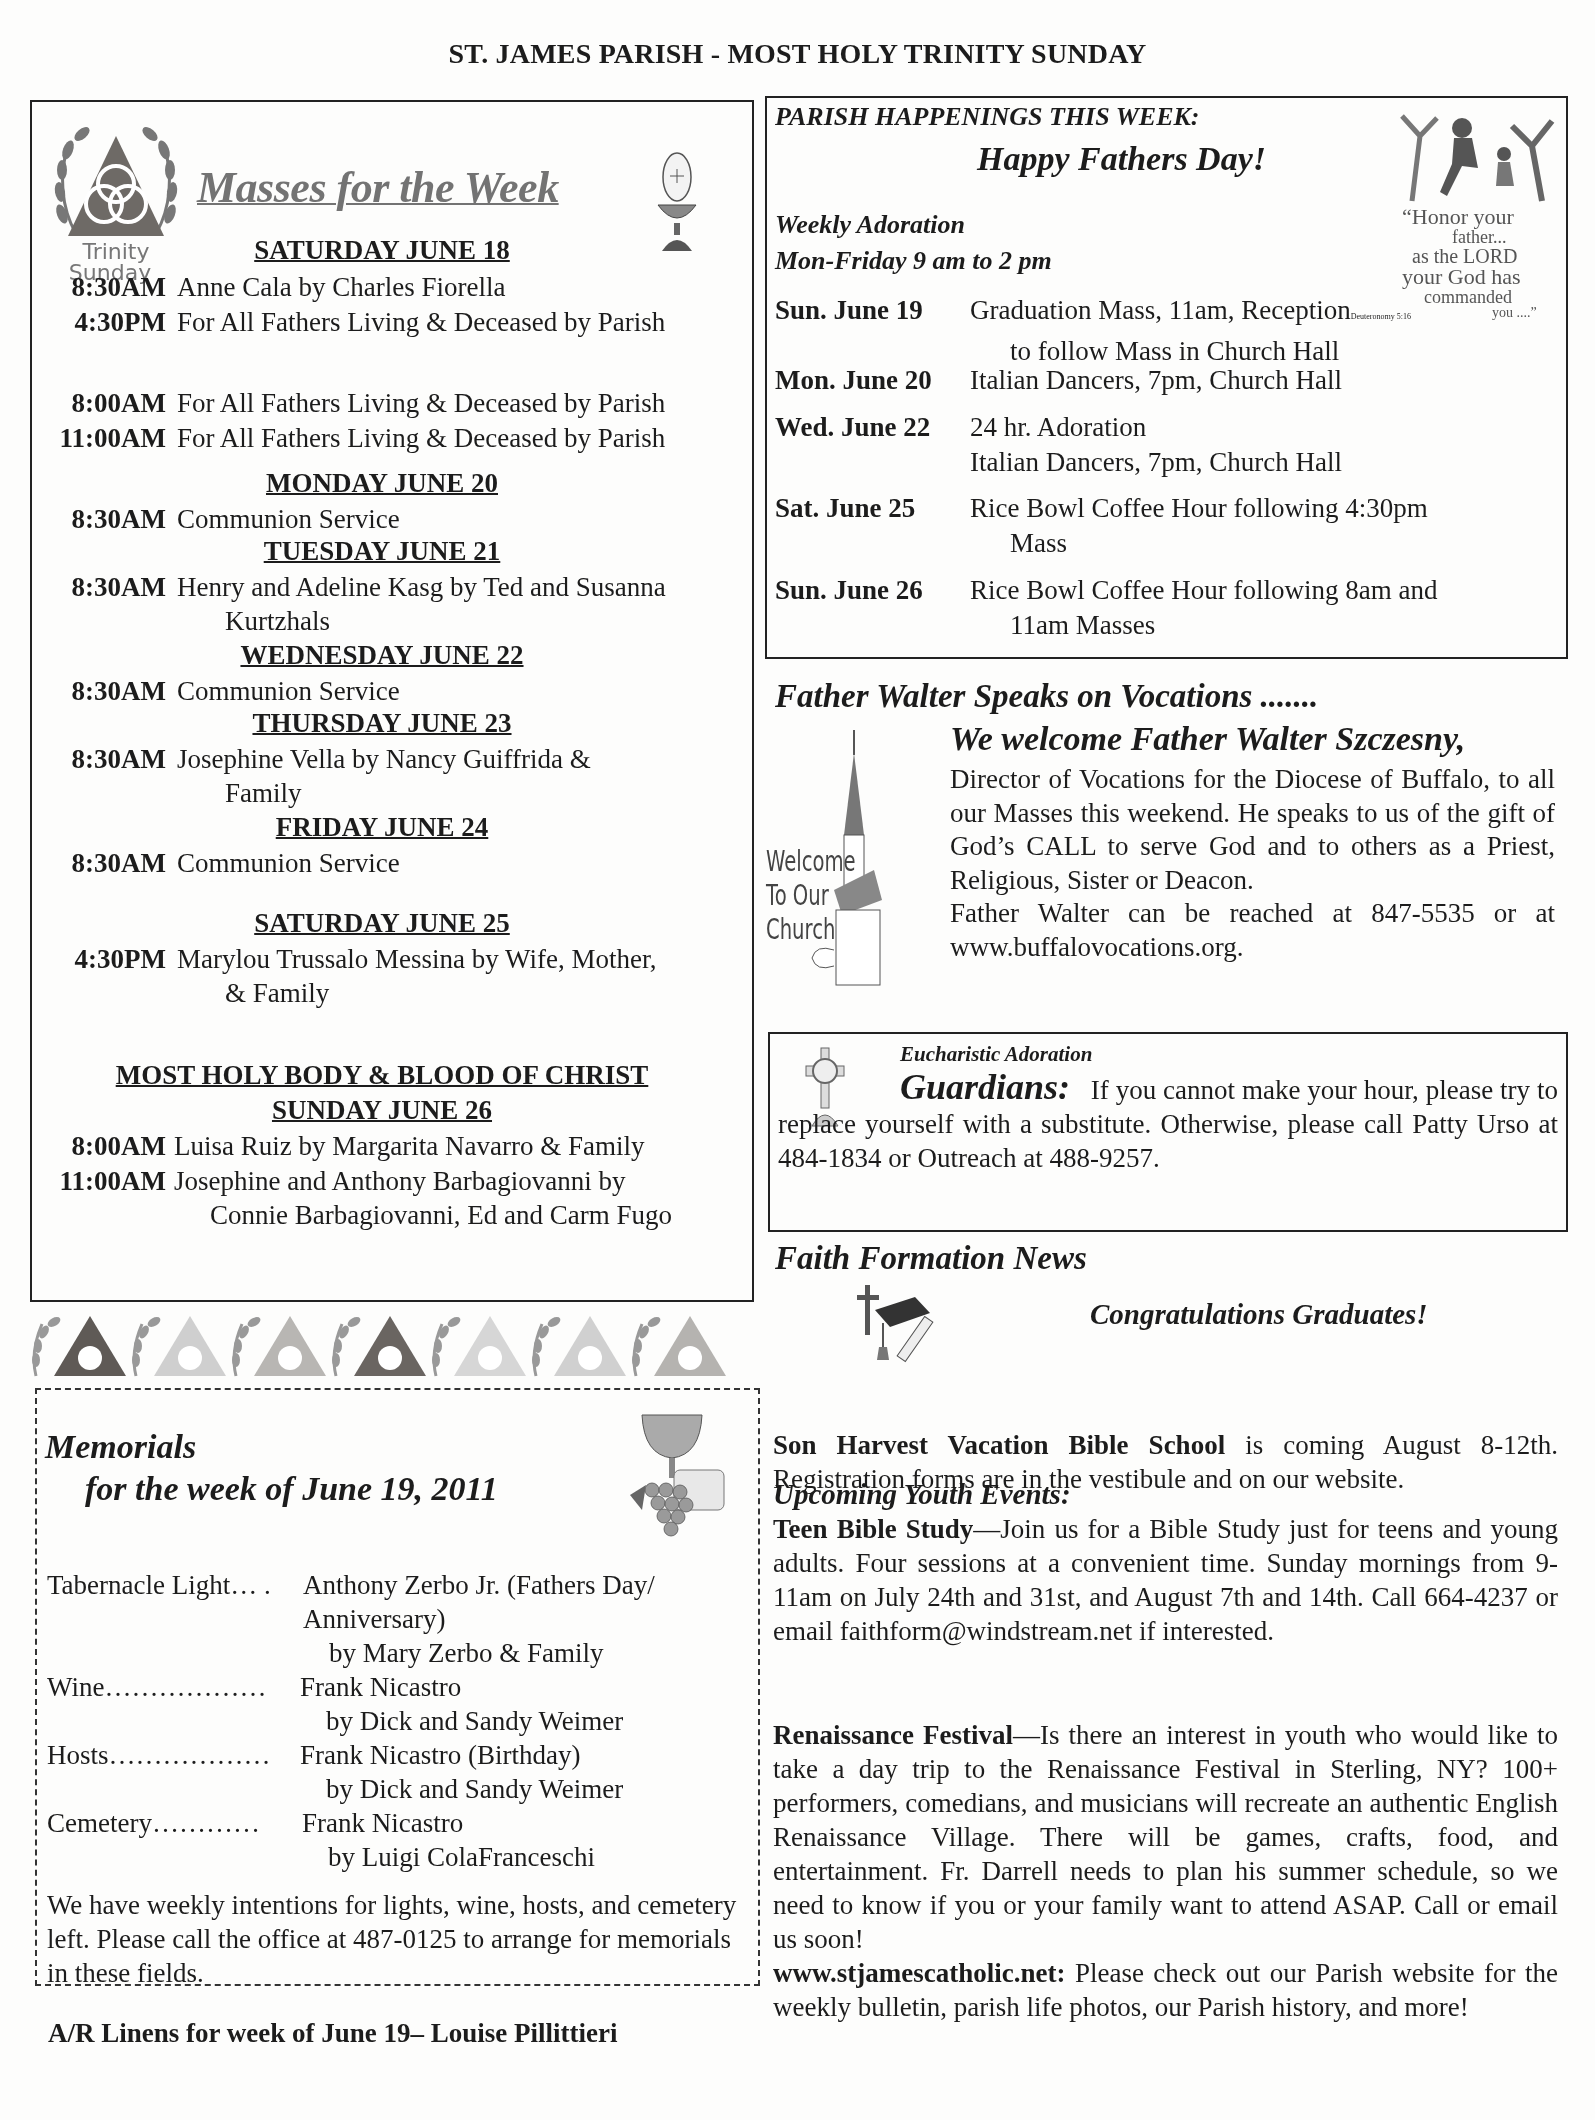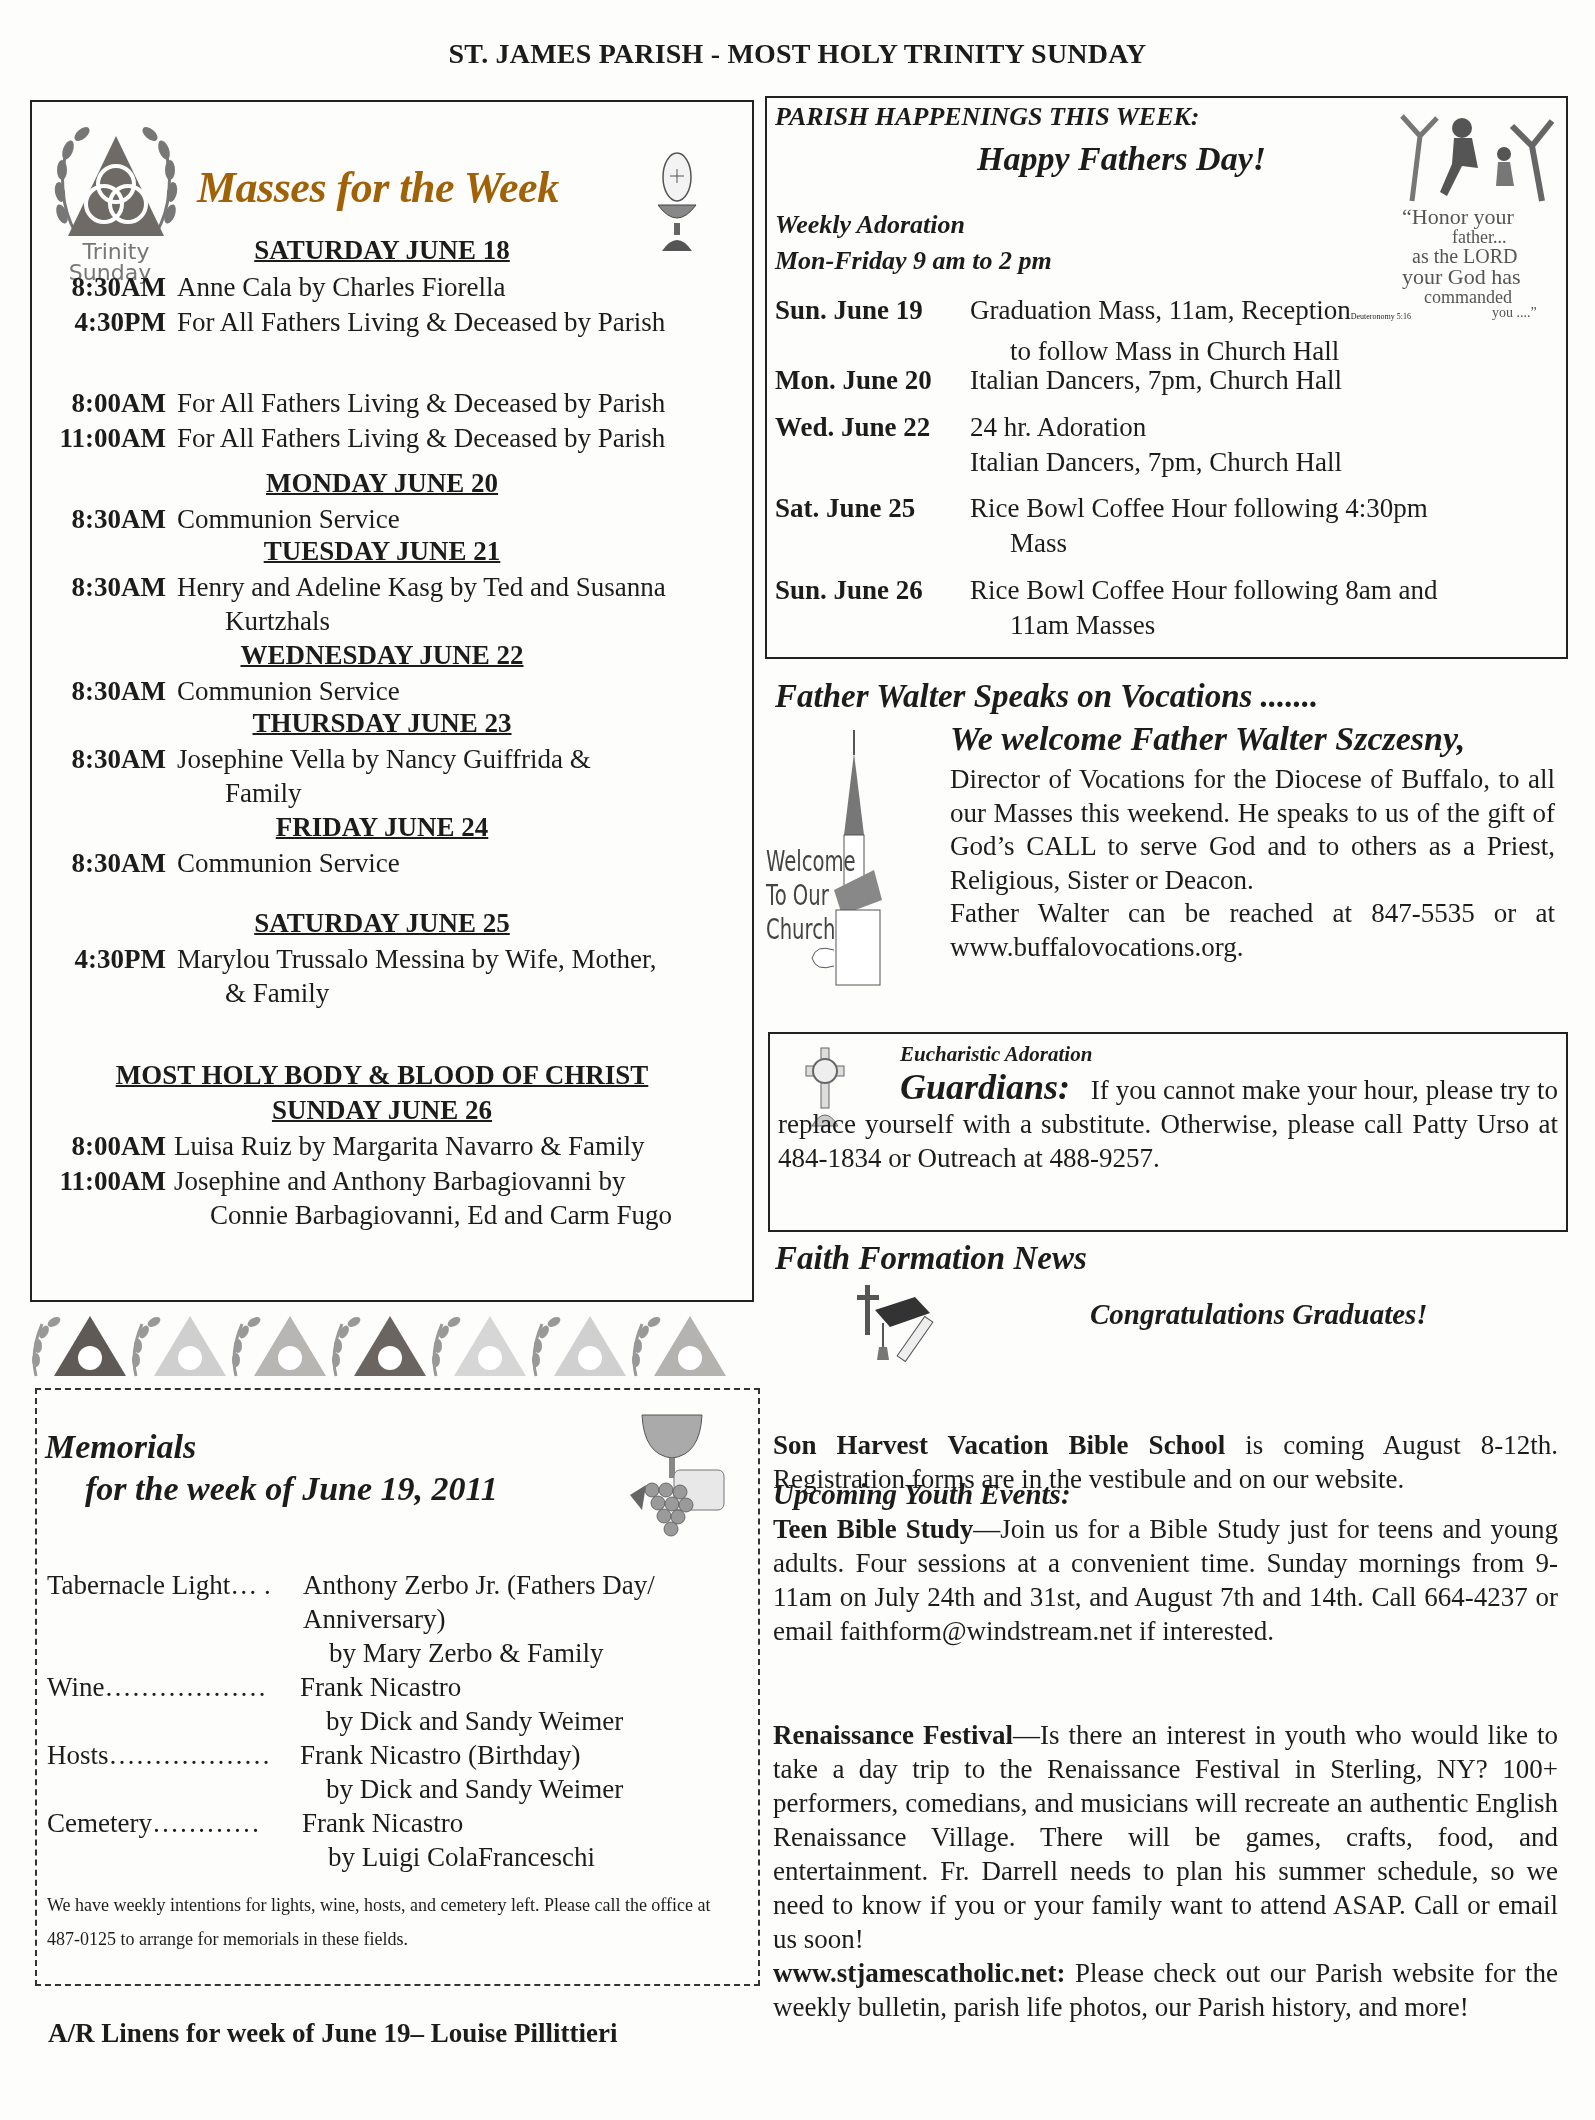--- a/index.html
+++ b/index.html
@@ -5,21 +5,21 @@
   * { box-sizing: border-box; margin: 0; padding: 0; }
   html, body { width: 1595px; height: 2120px; background: #fdfdfc; }
   body { position: relative; font-family: "Liberation Serif", "DejaVu Serif", serif; color: #1c1c1c; overflow: hidden; }
   .abs { position: absolute; }
 
   #page-title { left: 0; width: 1595px; top: 38px; text-align: center; font-weight: bold; font-size: 28px; letter-spacing: 0.2px; }
 
   
   #masses-box { left: 30px; top: 100px; width: 724px; height: 1202px; border: 2.5px solid #222; }
   .trinity-logo { left: 14px; top: 12px; width: 140px; height: 170px; }
-  .masses-title { left: 165px; top: 60px; font-family: "Liberation Serif", serif; font-style: italic; font-weight: bold; font-size: 44px; text-decoration-thickness: 2px; color: #a16207; letter-spacing: -0.5px; }
+  .masses-title { left: 165px; top: 60px; font-family: "Liberation Serif", serif; font-style: italic; font-weight: bold; font-size: 44px; text-decoration: underline; text-decoration-thickness: 2px; color: #737373; letter-spacing: -0.5px; }
   .chalice-icon { left: 610px; top: 45px; width: 70px; height: 110px; }
 
   .day-head { position: absolute; left: 0; width: 700px; text-align: center; font-weight: bold; font-size: 27px; text-decoration: underline; text-decoration-thickness: 2px; }
   .mass-row { position: absolute; left: 0; width: 724px; font-size: 27px; line-height: 34px; }
   .mass-time { position: absolute; right: 590px; font-weight: bold; white-space: nowrap; }
   .mass-text { position: absolute; left: 145px; width: 575px; }
   .indent1 { padding-left: 48px; display: block; }
 
   
   #happenings-box { left: 765px; top: 96px; width: 803px; height: 563px; border: 2.5px solid #222; }
@@ -58,21 +58,21 @@
   .trinity-border { left: 30px; top: 1312px; width: 728px; height: 66px; }
 
   
   #memorials-box { left: 35px; top: 1388px; width: 725px; height: 598px; border: 2px dashed #333; }
   .mem-title { left: 8px; top: 38px; font-style: italic; font-weight: bold; font-size: 34px; }
   .mem-sub { left: 48px; top: 80px; font-style: italic; font-weight: bold; font-size: 34px; }
   .grapes-art { left: 575px; top: 20px; width: 120px; height: 135px; }
   .mem-row { position: absolute; left: 10px; width: 700px; font-size: 27px; line-height: 34px; }
   .mem-label { position: absolute; left: 0; white-space: nowrap; }
   .mem-val { position: absolute; left: 255px; }
-  .mem-note { left: 10px; top: 470px; width: 700px; font-size: 18px; line-height: 34px; }
+  .mem-note { left: 10px; top: 470px; width: 700px; font-size: 27px; line-height: 34px; }
 
   .linens { left: 48px; top: 2018px; font-weight: bold; font-size: 27px; }
 </style>
 </head>
 <body>
 
 <div id="page-title" class="abs">ST. JAMES PARISH  -  MOST HOLY TRINITY SUNDAY</div>
 
 <div id="masses-box" class="abs">
   <svg class="abs trinity-logo" viewBox="0 0 140 170">

